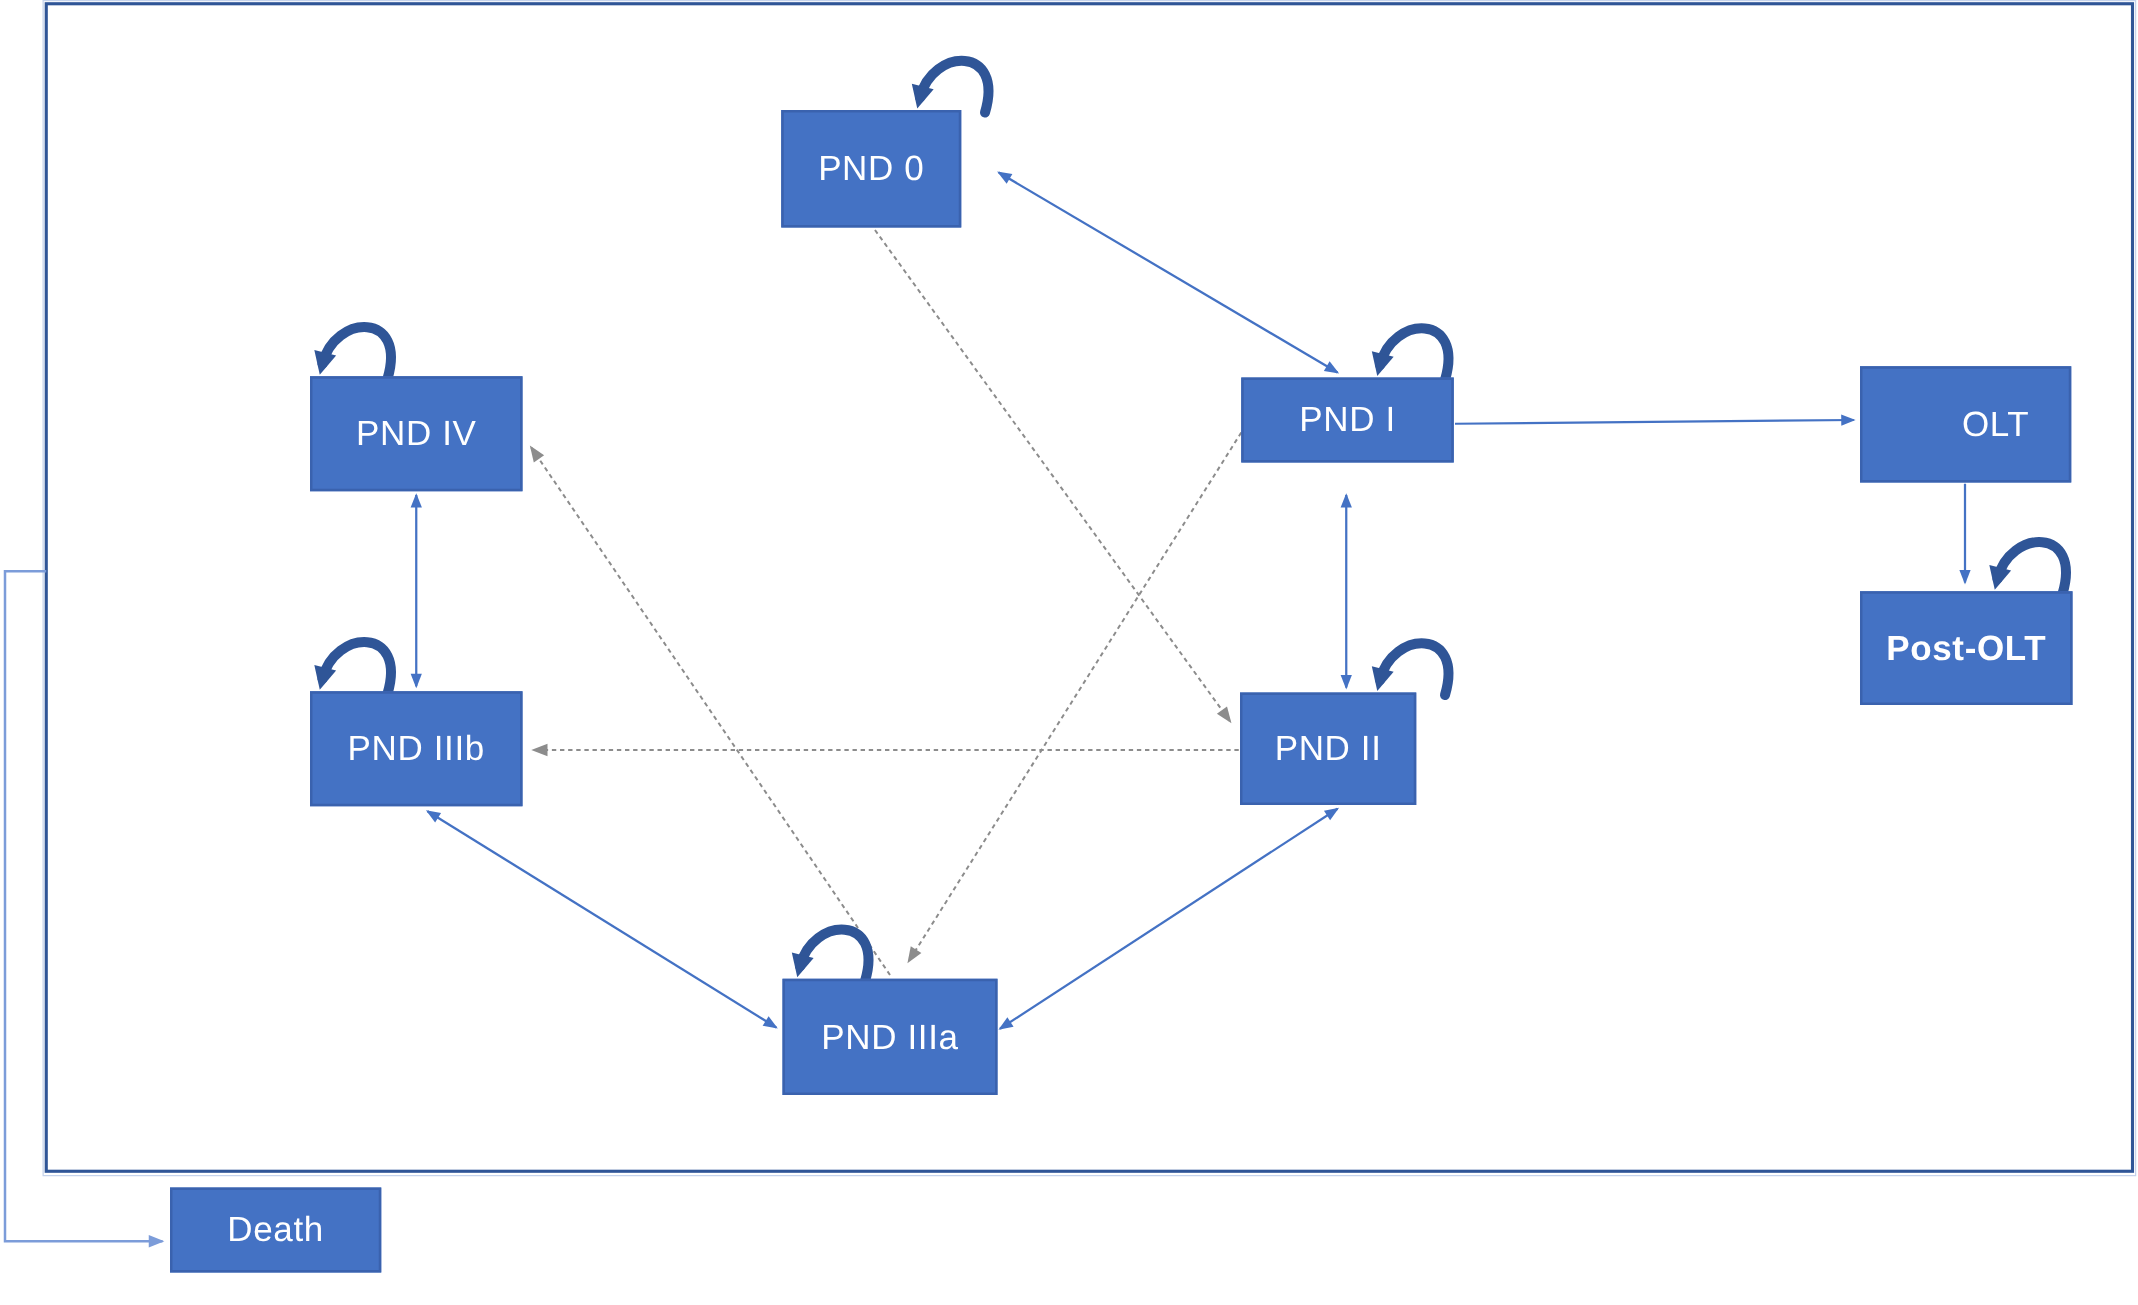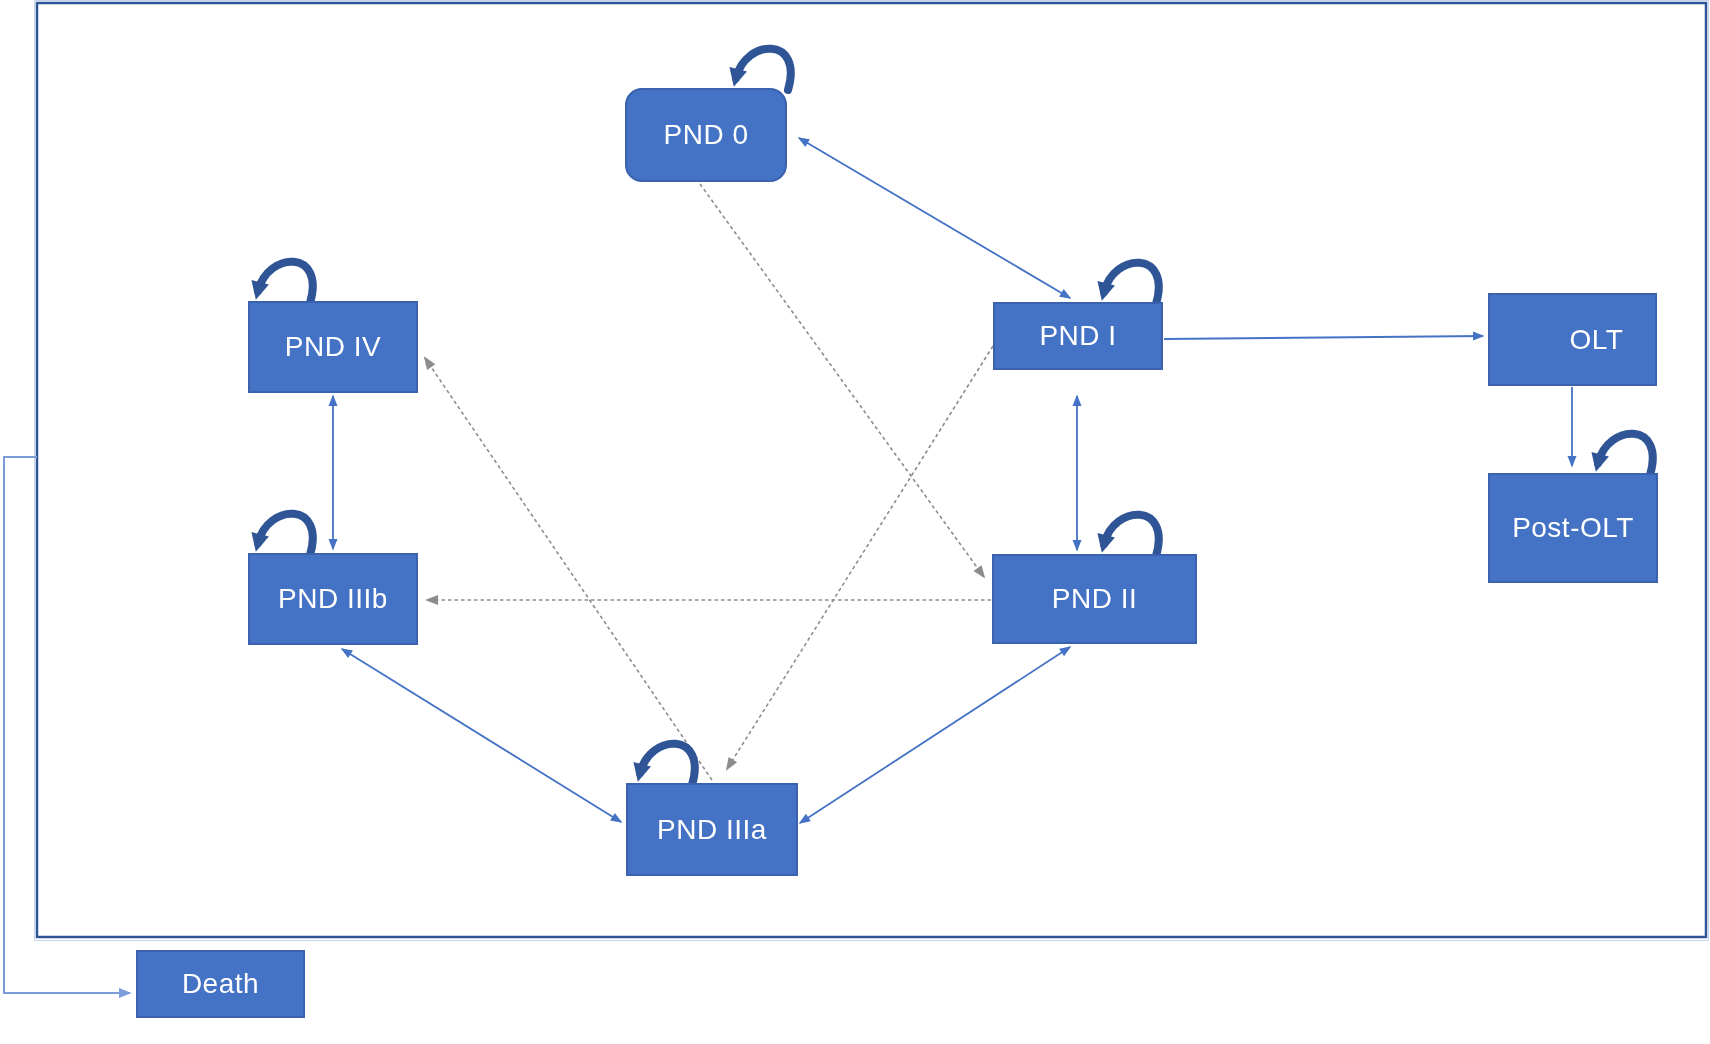--- a/index.html
+++ b/index.html
@@ -88,49 +88,49 @@
       <path d="M 788,90 C 804,36 746,38 736,78" marker-end="url(#mLoop)"></path>
       <path d="M 1156,304 C 1172,250 1114,252 1104,292" marker-end="url(#mLoop)"></path>
       <path d="M 1156,556 C 1172,502 1114,504 1104,544" marker-end="url(#mLoop)"></path>
       <path d="M 1650,475 C 1666,421 1608,423 1598,463" marker-end="url(#mLoop)"></path>
       <path d="M 310,303 C 326,249 268,251 258,291" marker-end="url(#mLoop)"></path>
       <path d="M 310,555 C 326,501 268,503 258,543" marker-end="url(#mLoop)"></path>
       <path d="M 692,785 C 708,731 650,733 640,773" marker-end="url(#mLoop)"></path>
     </g>
   </svg>
 
-  <div class="node" style="left:625px; top:88px; width:162px; height:94px;border-radius:17px;">
+  <div class="node" style="left:625px; top:88px; width:144px; height:94px;">
     <span>PND 0</span>
   </div>
 
   <div class="node" style="left:993px; top:302px; width:170px; height:68px;">
     <span>PND I</span>
   </div>
 
-  <div class="node" style="left:992px; top:554px; width:205px; height:90px;">
+  <div class="node" style="left:992px; top:554px; width:141px; height:90px;">
     <span>PND II</span>
   </div>
 
   <div class="node" style="left:626px; top:783px; width:172px; height:93px;">
     <span>PND IIIa</span>
   </div>
 
   <div class="node" style="left:248px; top:553px; width:170px; height:92px;text-align:center;">
     <span>PND IIIb</span>
   </div>
 
   <div class="node" style="left:248px; top:301px; width:170px; height:92px;">
     <span>PND IV</span>
   </div>
 
   <div class="node" style="left:1488px; top:293px; width:169px; height:93px;padding-left:48px;">
     <span>OLT</span>
   </div>
 
-  <div class="node" style="left:1488px; top:473px; width:170px; height:110px;">
+  <div class="node" style="left:1488px; top:473px; width:170px; height:91px;font-weight:bold;">
     <span>Post-OLT</span>
   </div>
 
   <div class="node" style="left:136px; top:950px; width:169px; height:68px;">
     <span>Death</span>
   </div>
 
 </div>
 
 </body></html>

